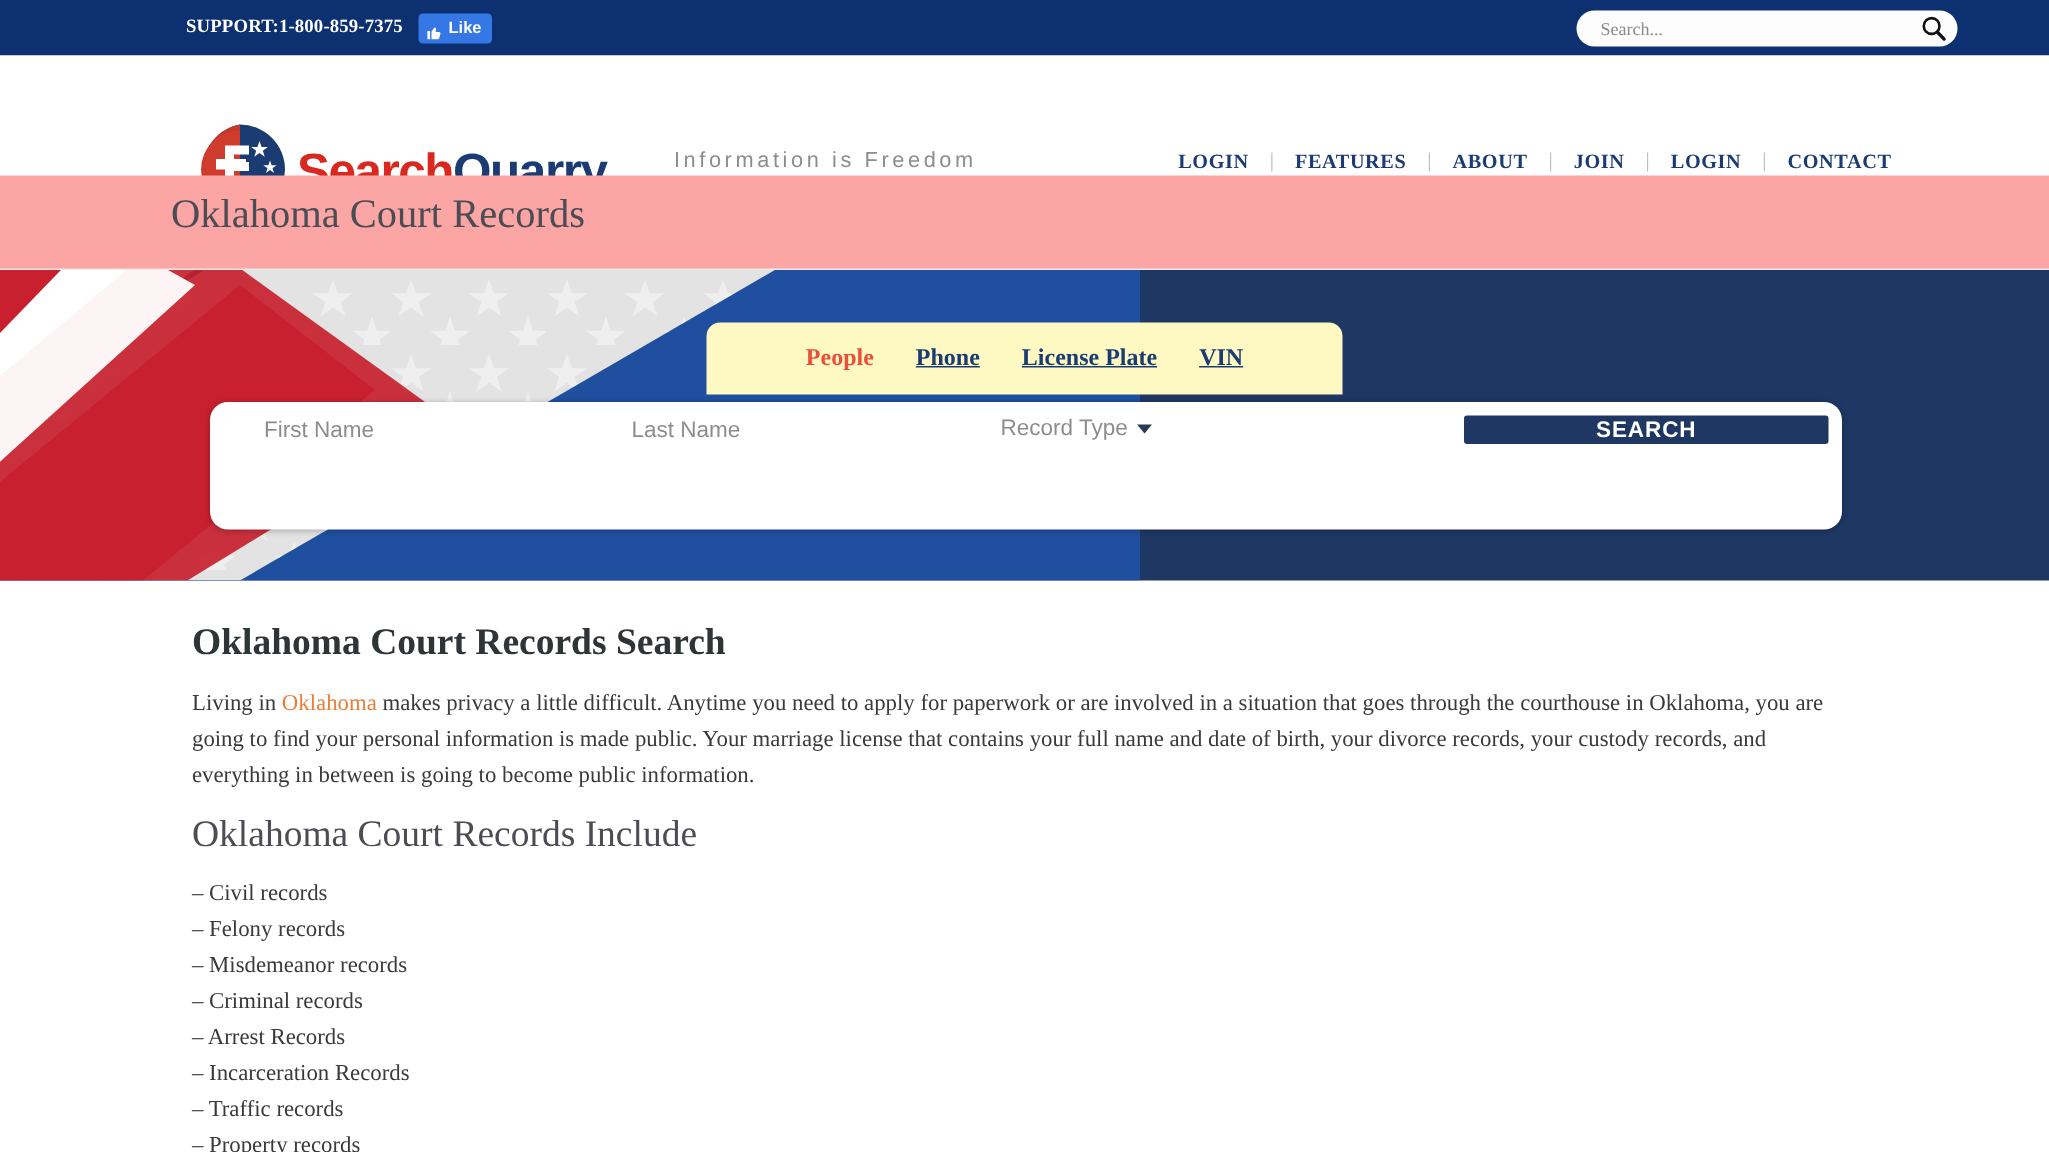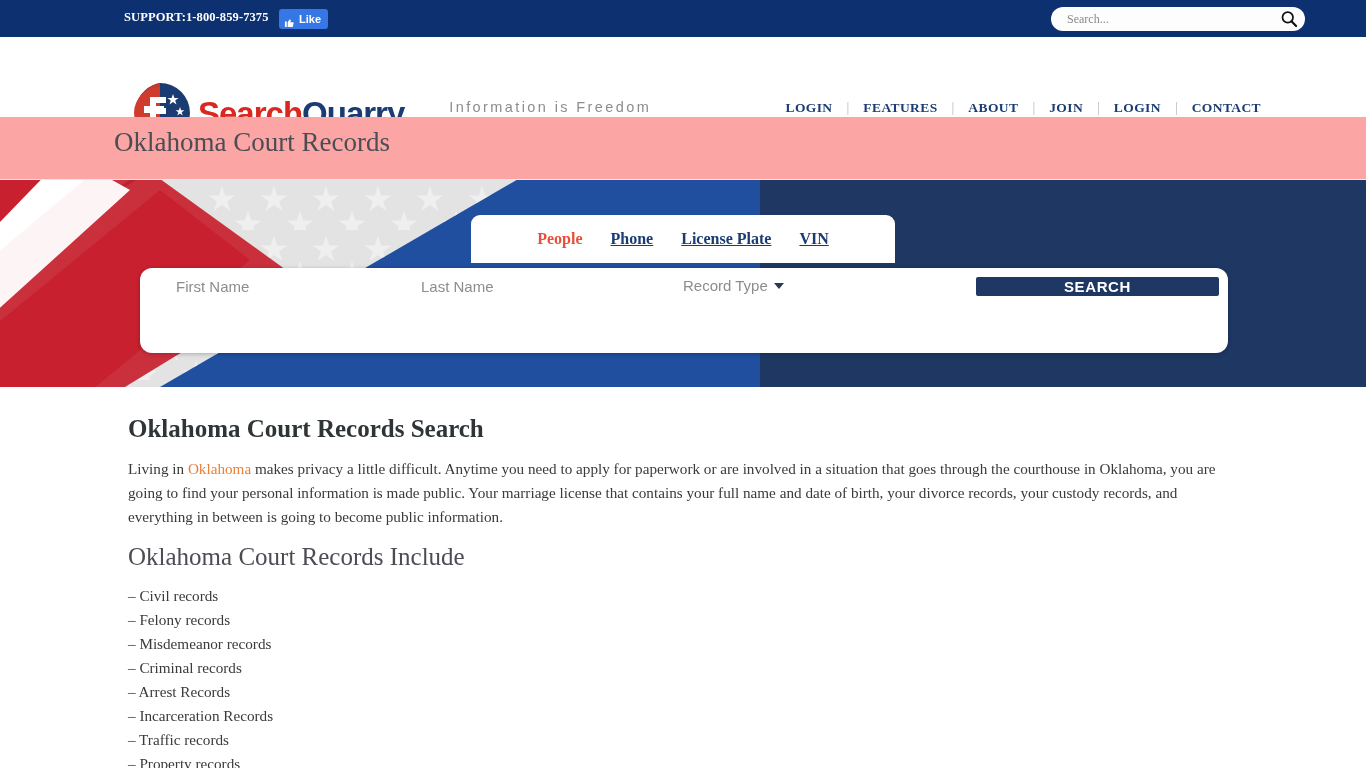--- a/index.html
+++ b/index.html
@@ -103,21 +103,21 @@
   
   .hero {
     position: relative; width: 100%; height: 207px;
     background: #1e3763; overflow: hidden;
   }
   .hero-flag { position: absolute; left: 0; top: 0; width: 760px; height: 207px; }
 
   .tabbar {
     position: absolute; left: 471px; top: 35px;
     width: 424px; height: 48px;
-    background: #ffffff;
+    background: #fef9c3;
     border-radius: 9px 9px 0 0;
     display: flex; align-items: center; justify-content: center;
     gap: 28px;
     z-index: 3;
   }
   .tab {
     font-family: "Liberation Serif", serif;
     font-size: 16px; font-weight: bold;
     color: #1b3c73; text-decoration: underline;
     cursor: pointer; white-space: nowrap;
@@ -139,21 +139,21 @@
     position: relative;
     font-family: "Liberation Sans", sans-serif;
     font-size: 15px; color: #8d8d8d;
   }
   .field + .field::before {
     content: ""; position: absolute; left: 0; top: 14px; bottom: 14px;
     width: 1px; background: #c9c9c9;
   }
   .f-first { width: 245px; padding-left: 25px; }
   .f-last  { width: 245px; padding-left: 25px; }
-  .f-type  { width: 130px; padding-left: 28px; gap: 6px; margin-left: 16px; }
+  .f-type  { width: 130px; padding-left: 28px; gap: 6px; }
   .f-state { width: 180px; padding-left: 24px; justify-content: space-between; padding-right: 20px; }
   .field input {
     border: 0; outline: 0; background: transparent; width: 100%;
     font-family: "Liberation Sans", sans-serif; font-size: 15px; color: #555;
   }
   .field input::placeholder { color: #8d8d8d; }
   .caret {
     width: 0; height: 0;
     border-left: 5px solid transparent;
     border-right: 5px solid transparent;

